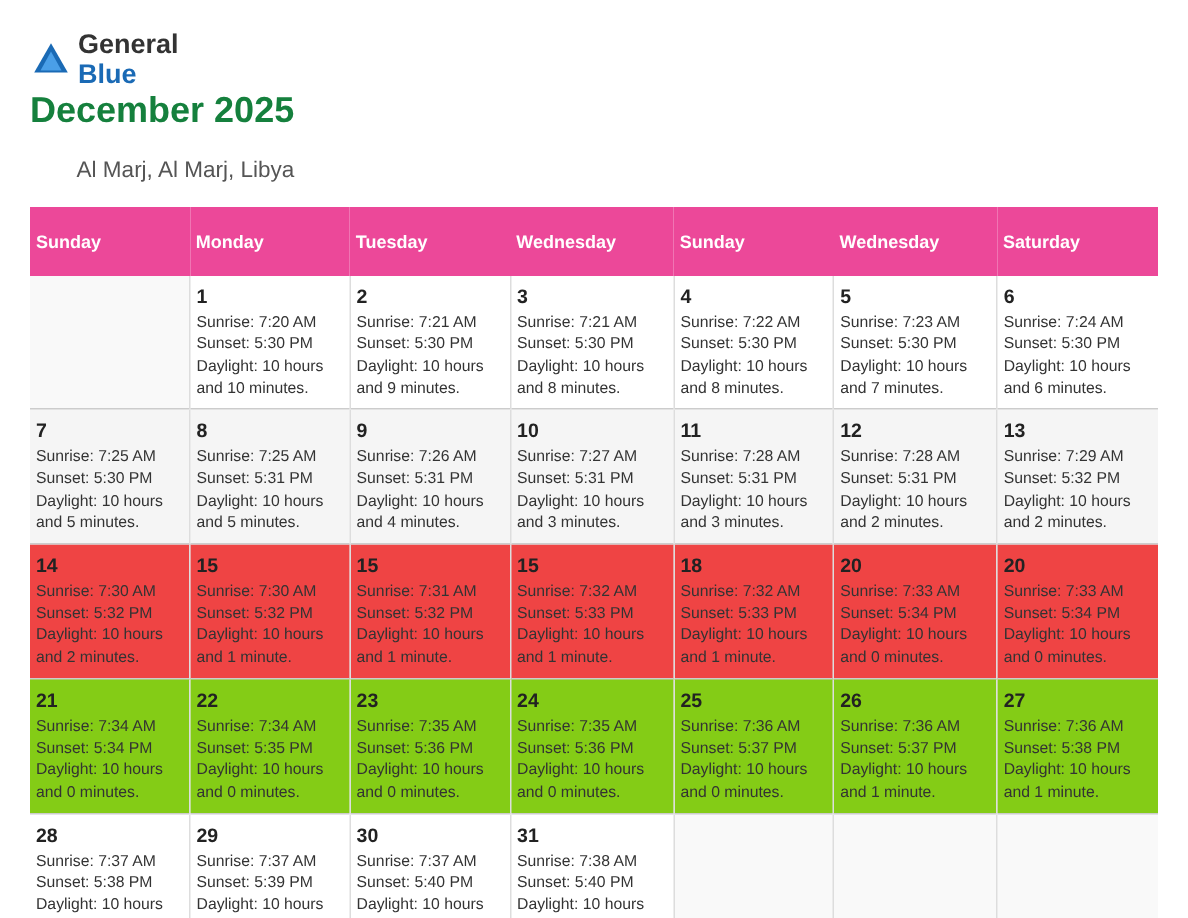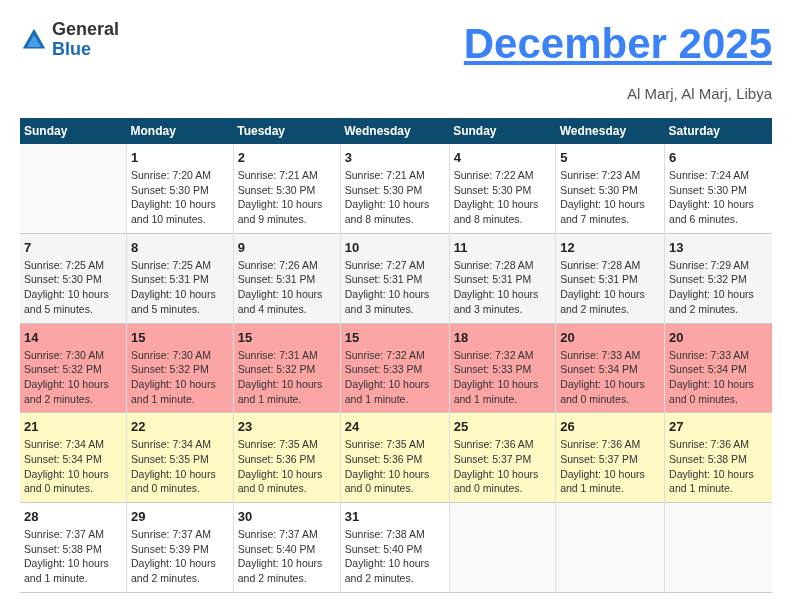--- a/index.html
+++ b/index.html
@@ -8,20 +8,21 @@
       background: #fff;
       width: 792px;
       min-height: 612px;
       padding: 20px;
     }
     .header {
       display: flex;
       justify-content: space-between;
       align-items: flex-start;
       margin-bottom: 16px;
+      flex-direction: column;
     }
     .logo {
       display: flex;
       align-items: center;
       gap: 4px;
     }
     .logo-text {
       font-size: 18px;
       font-weight: bold;
       line-height: 1.1;
@@ -29,39 +30,38 @@
     .logo-general { color: #333; }
     .logo-blue { color: #1a6ab5; }
     .logo-icon {
       width: 28px;
       height: 28px;
     }
     .title-block {
       text-align: right;
     }
     .month-title {
-      font-size: 42px;
-      font-weight: bold;
-      color: #3b82f6;
-      text-decoration: underline;
+      font-size: 24px;
+      font-weight: bold;
+      color: #15803d;
     }
     .location {
       font-size: 15px;
       color: #555;
       margin-top: 17px;
     }
     .calendar {
       width: 100%;
       border-collapse: collapse;
       font-size: 11px;
     }
     .calendar thead th {
-      background-color: #0c4a6e;
+      background-color: #ec4899;
       color: #fff;
-      padding: 6px 4px;
+      padding: 16px 4px;
       text-align: left;
       font-size: 12px;
       font-weight: bold;
     }
     .calendar tbody tr {
       border-bottom: 1px solid #ccc;
     }
     .calendar tbody td {
       vertical-align: top;
       padding: 6px 4px;
@@ -170,21 +170,21 @@
         </td>
         <td>
           <div class="day-number">12</div>
           <div class="day-info">Sunrise: 7:28 AM<br>Sunset: 5:31 PM<br>Daylight: 10 hours and 2 minutes.</div>
         </td>
         <td>
           <div class="day-number">13</div>
           <div class="day-info">Sunrise: 7:29 AM<br>Sunset: 5:32 PM<br>Daylight: 10 hours and 2 minutes.</div>
         </td>
       </tr>
-      <tr style="background: #fca5a5;">
+      <tr style="background: #ef4444;">
         <td>
           <div class="day-number">14</div>
           <div class="day-info">Sunrise: 7:30 AM<br>Sunset: 5:32 PM<br>Daylight: 10 hours and 2 minutes.</div>
         </td>
         <td>
           <div class="day-number">15</div>
           <div class="day-info">Sunrise: 7:30 AM<br>Sunset: 5:32 PM<br>Daylight: 10 hours and 1 minute.</div>
         </td>
         <td>
           <div class="day-number">15</div>
@@ -200,21 +200,21 @@
         </td>
         <td>
           <div class="day-number">20</div>
           <div class="day-info">Sunrise: 7:33 AM<br>Sunset: 5:34 PM<br>Daylight: 10 hours and 0 minutes.</div>
         </td>
         <td>
           <div class="day-number">20</div>
           <div class="day-info">Sunrise: 7:33 AM<br>Sunset: 5:34 PM<br>Daylight: 10 hours and 0 minutes.</div>
         </td>
       </tr>
-      <tr style="background: #fef9c3;">
+      <tr style="background: #84cc16;">
         <td>
           <div class="day-number">21</div>
           <div class="day-info">Sunrise: 7:34 AM<br>Sunset: 5:34 PM<br>Daylight: 10 hours and 0 minutes.</div>
         </td>
         <td>
           <div class="day-number">22</div>
           <div class="day-info">Sunrise: 7:34 AM<br>Sunset: 5:35 PM<br>Daylight: 10 hours and 0 minutes.</div>
         </td>
         <td>
           <div class="day-number">23</div>

